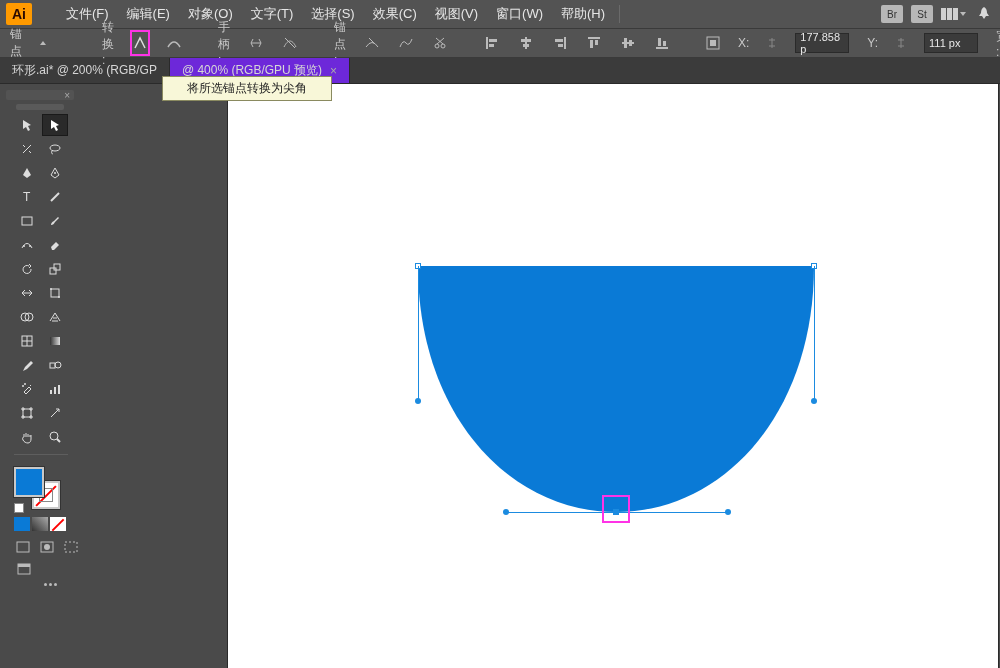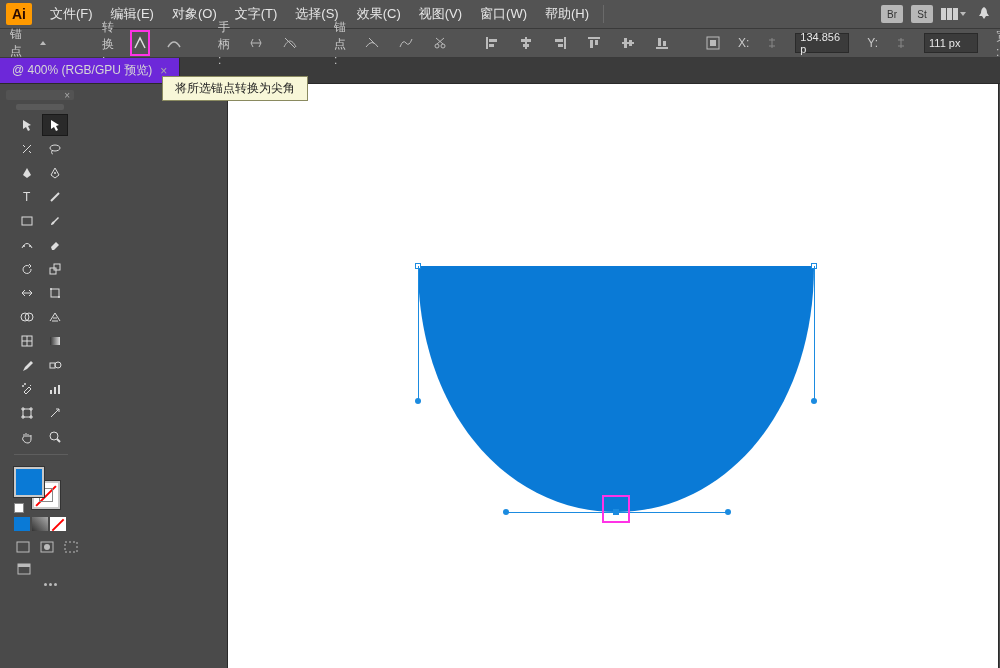--- a/index.html
+++ b/index.html
@@ -1,20 +1,20 @@
 <!DOCTYPE html>
 <html><head>
 <meta charset="utf-8">
 <style>
   * { box-sizing: border-box; margin: 0; padding: 0; font-family: "Microsoft YaHei", Arial, sans-serif; }
   body { background: #4a4a4a; width: 1000px; height: 668px; overflow: hidden; position: relative; font-size: 12px; color: #ddd; }
 
   
   .menubar { height: 28px; background: #535353; display: flex; align-items: center; padding: 0 6px; gap: 2px; }
-  .ai-logo { width: 26px; height: 22px; background: #ff9a00; color: #2a0a00; font-weight: 700; font-size: 14px; display: flex; align-items: center; justify-content: center; border-radius: 2px; margin-right: 8px; }
+  .ai-logo { width: 26px; height: 22px; background: #ff9a00; color: #2a0a00; font-weight: 700; font-size: 14px; display: flex; align-items: center; justify-content: center; border-radius: 2px; margin-right: 24px; }
   .menu-item { padding: 4px 8px; color: #e6e6e6; cursor: default; font-size: 13px; }
   .menu-sep { width: 1px; height: 18px; background: #6a6a6a; margin: 0 4px; }
   .menubar .right-icons { margin-left: auto; display: flex; align-items: center; gap: 8px; }
   .sq-btn { width: 22px; height: 18px; background: #b7b7b7; color: #333; font-size: 10px; display: flex; align-items: center; justify-content: center; border-radius: 2px; }
   .layout-dd { display: flex; align-items: center; gap: 2px; }
   .layout-box { display: flex; gap: 1px; }
   .layout-box span { width: 5px; height: 12px; background: #d0d0d0; }
   .rocket { width: 20px; height: 20px; display: flex; align-items: center; justify-content: center; }
 
   
@@ -26,21 +26,21 @@
   .icon-btn.sel { outline: 2px solid #ff33e6; outline-offset: 0; }
   .cb-sep { width: 1px; height: 22px; background: #6c6c6c; }
   .val-field { background: #3b3b3b; border: 1px solid #2a2a2a; color: #e8e8e8; height: 20px; padding: 0 4px; font-size: 11px; display: flex; align-items: center; min-width: 54px; }
   .link-btn { width: 26px; height: 18px; background: #6d6d6d; border-radius: 9px; display: flex; align-items: center; justify-content: center; }
 
   
   .tabs-row { height: 26px; background: #3b3b3b; display: flex; align-items: stretch; border-bottom: 1px solid #2a2a2a; }
   .doc-tab { padding: 0 12px; display: flex; align-items: center; gap: 8px; color: #d6d6d6; font-size: 12px; border-right: 1px solid #2a2a2a; }
   .doc-tab.active { background: #6d28d9; }
   .tab-close { color: #aaa; }
-  .tooltip { position: absolute; left: 162px; top: 76px; background: #f8f7d8; color: #222; border: 1px solid #8a8a60; padding: 3px 12px; font-size: 12px; z-index: 50; }
+  .tooltip { position: absolute; left: 162px; top: 76px; background: #f8f7d8; color: #222; border: 1px solid #8a8a60; padding: 3px 24px; font-size: 12px; z-index: 50; }
 
   
   .workspace { position: absolute; top: 84px; bottom: 0; left: 0; right: 0; display: flex; background: #4a4a4a; }
   .tool-panel { width: 80px; background: #4a4a4a; position: relative; padding-top: 6px; }
   .panel-tab-bar { height: 10px; background: #535353; margin: 0 6px 4px 6px; border-radius: 2px; position: relative; display:flex; align-items:center; justify-content:flex-end; padding-right:4px;}
   .panel-tab-bar .x { color:#aaa; font-size:10px;}
   .panel-drag { height: 6px; background: #5a5a5a; margin: 0 16px 4px 16px; border-radius: 2px; }
   .tool-grid { display: grid; grid-template-columns: 26px 26px; gap: 2px 2px; margin-left: 14px; }
   .tool-cell { width: 26px; height: 22px; display: flex; align-items: center; justify-content: center; position: relative; }
   .tool-cell.active { background: #2a2a2a; border: 1px solid #1a1a1a; }
@@ -212,21 +212,21 @@
         <rect x="1" y="1" width="12" height="12" fill="none" stroke="#bbb"></rect>
         <rect x="4" y="4" width="6" height="6" fill="#bbb"></rect>
       </svg>
     </div>
   <span class="ctrl-label">X:</span>
   <div class="icon-btn" style="width:12px">
       <svg width="10" height="14">
         <path d="M5 2v10M2 4h6M2 10h6" stroke="#888"></path>
       </svg>
     </div>
-  <div class="val-field">134.856 p</div>
+  <div class="val-field">177.858 p</div>
   <span class="ctrl-label">Y:</span>
   <div class="icon-btn" style="width:12px">
       <svg width="10" height="14">
         <path d="M5 2v10M2 4h6M2 10h6" stroke="#888"></path>
       </svg>
     </div>
   <div class="val-field">111 px</div>
   <span class="ctrl-label">宽 :</span>
   <div class="icon-btn" style="width:12px">
       <svg width="10" height="14">
@@ -235,20 +235,23 @@
     </div>
   <div class="val-field" style="min-width:40px;color:#888">9 px</div>
   <div class="link-btn">
     <svg width="14" height="10">
         <path d="M4 5a2 2 0 1 1 0-0M10 5a2 2 0 1 0 0-0M4 5h6" stroke="#ddd" fill="none"></path>
       </svg>
   </div>
 </div>
 
 <div class="tabs-row">
+  <div class="doc-tab">
+    <span>环形.ai* @ 200% (RGB/GP</span>
+  </div>
   <div class="doc-tab active">
     <span>@ 400% (RGB/GPU 预览)</span>
     <span class="tab-close">×</span>
   </div>
 </div>
 
 <div class="tooltip">将所选锚点转换为尖角</div>
 
 <div class="workspace">
 

